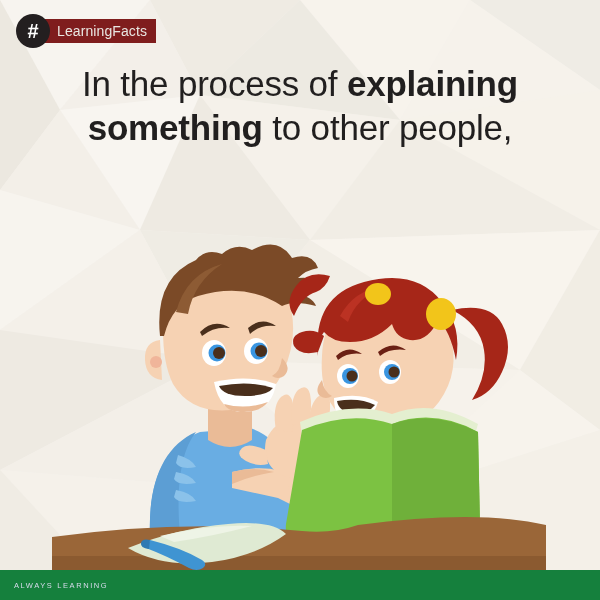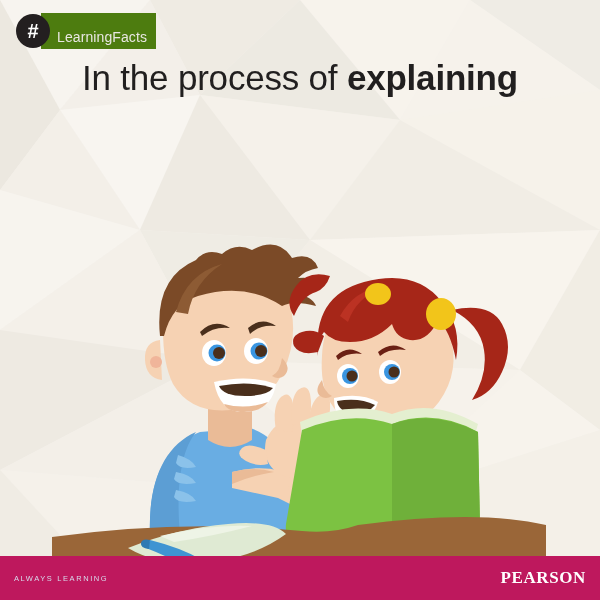--- a/index.html
+++ b/index.html
@@ -41,34 +41,34 @@
     justify-content: center;
     color: #ffffff;
     font-size: 20px;
     font-weight: bold;
     line-height: 1;
     z-index: 2;
   }
   #badge-tag {
     margin-left: -9px;
     height: 24px;
-    background: #4d7c0f;
+    background: #7f1d1d;
     color: #e9e7e2;
     display: flex;
     align-items: center;
-    padding: 12px 9px 0 16px;
+    padding: 0 9px 0 16px;
     font-size: 14px;
     letter-spacing: .1px;
     z-index: 1;
   }
   
   #quote {
     position: absolute;
     left: 30px;
-    top: 56px;
+    top: 62px;
     width: 540px;
     text-align: center;
     color: #211f1f;
     font-size: 35px;
     line-height: 1.26;
     letter-spacing: -.2px;
     z-index: 30;
   }
   #quote .b { font-weight: bold; }
   
@@ -79,22 +79,22 @@
     width: 600px;
     height: 600px;
     z-index: 20;
   }
   
   #footer {
     position: absolute;
     left: 0;
     bottom: 0;
     width: 600px;
-    height: 44px;
-    background: #be185d;
+    height: 30px;
+    background: #15803d;
     display: flex;
     align-items: center;
     justify-content: space-between;
     padding: 0 14px;
     box-sizing: border-box;
     z-index: 50;
   }
   #always-learning {
     color: #d7daec;
     font-size: 7.5px;
@@ -149,20 +149,23 @@
 
   <div id="badge">
     <div id="badge-circle">#</div>
     <div id="badge-tag">LearningFacts</div>
   </div>
 
   <div id="quote">
     <div>
       <span>In the process of </span><span class="b">explaining</span>
     </div>
+    <div>
+      <span class="b">something</span><span> to other people,</span>
+    </div>
   </div>
 
   <svg id="scene" viewBox="0 0 600 600" preserveAspectRatio="none">
 
     <g>
 
       <path d="M150 535 C148 480 165 445 200 432 L250 428 C286 440 300 478 300 535 Z" fill="#69ade3"></path>
       <path d="M196 432 C180 452 176 490 180 535 L150 535 C148 482 164 446 196 432 Z" fill="#5c9ed4"></path>
 
       <path d="M178 455 q14 4 18 12 q-16 3 -20 -4 Z M176 472 q16 3 20 11 q-18 3 -22 -4 Z M176 490 q16 3 20 11 q-18 3 -22 -4 Z" fill="#8bc2ea"></path>
@@ -268,16 +271,15 @@
     <g>
       <path d="M128 548 q50 -20 100 -24 q44 -4 58 10 q-30 22 -74 28 q-50 6 -84 -14 Z" fill="#dfead3"></path>
       <path d="M160 536 q50 -12 92 -10 q-38 10 -78 16 Z" fill="#eef4e6"></path>
       <path d="M150 540 q32 8 52 20 q6 4 1 8 q-6 4 -14 0 q-22 -12 -43 -20 Z" fill="#3f94d2"></path>
       <path d="M150 540 q-8 -2 -9 3 q-1 5 8 6 Z" fill="#2f7ab3"></path>
     </g>
   </svg>
 
   <div id="footer">
     <span id="always-learning">ALWAYS LEARNING</span>
-    <span id="pearson">PEARSON</span>
   </div>
 
 </div>
 
 </body></html>

